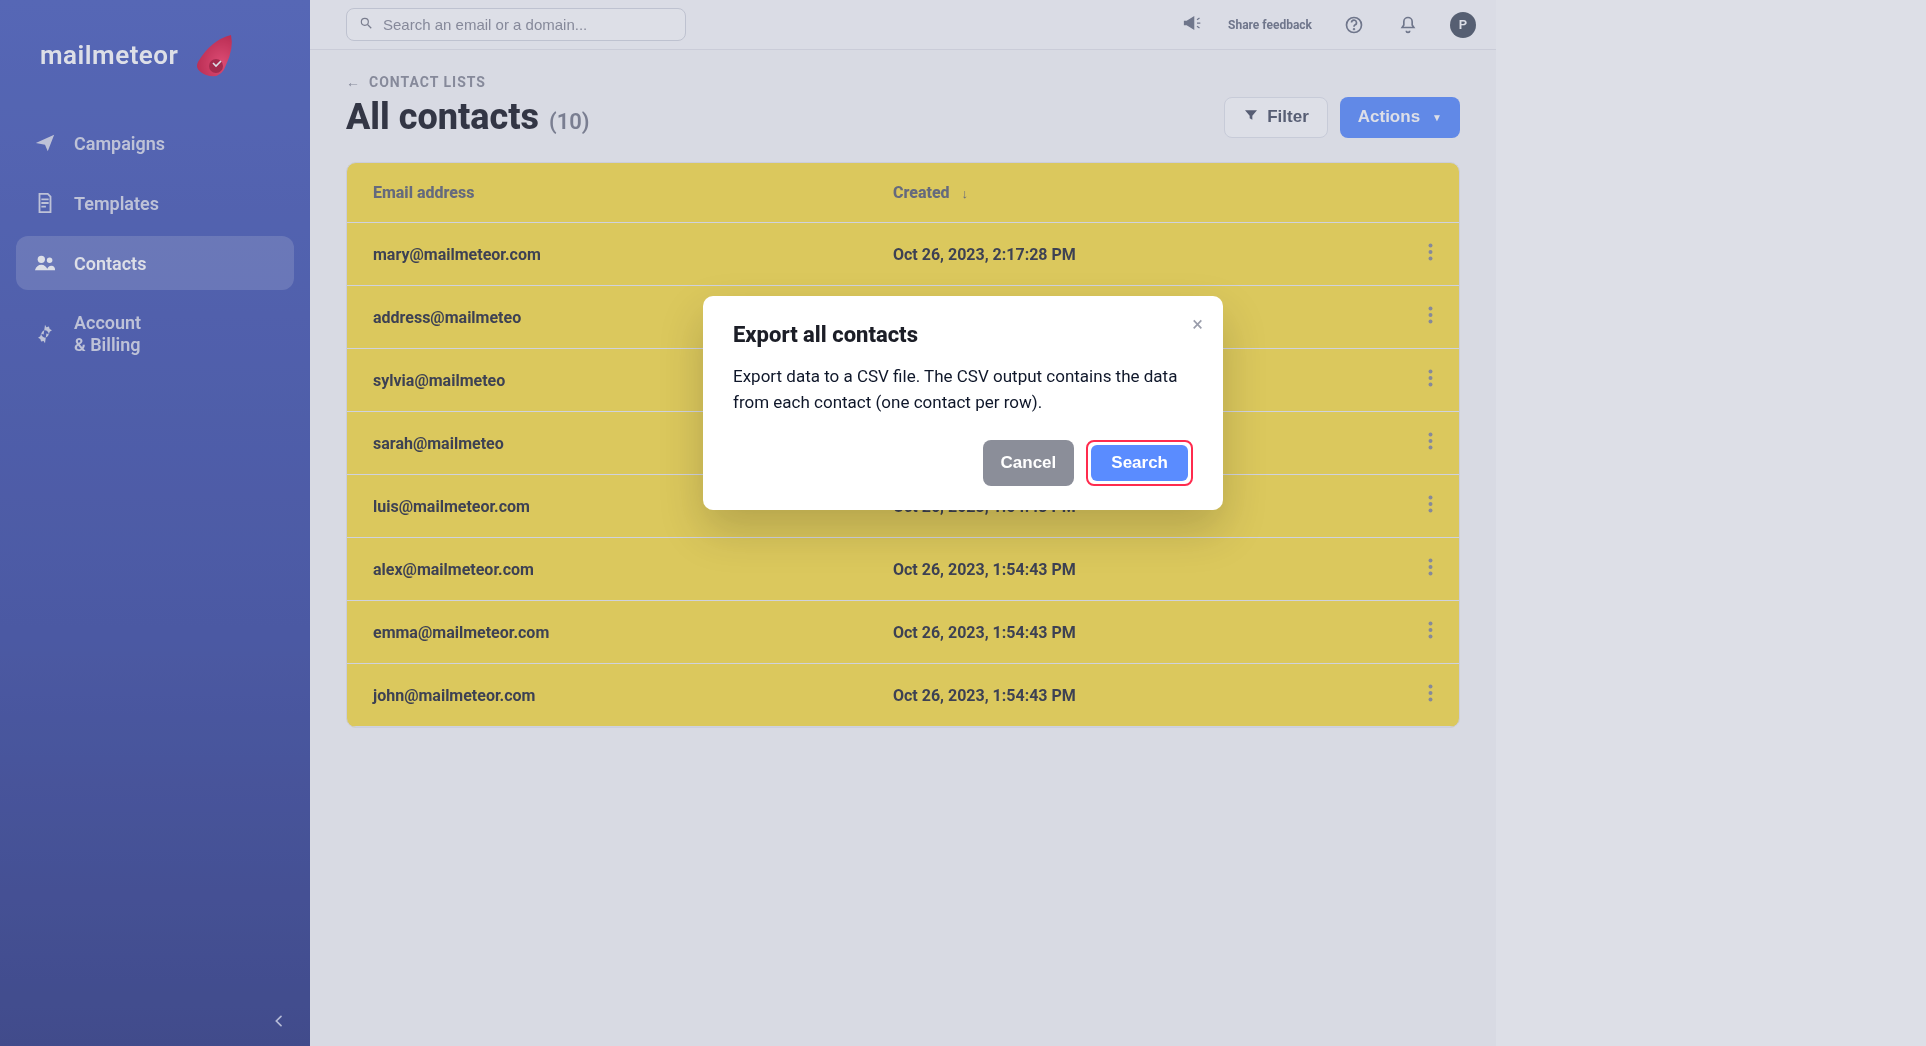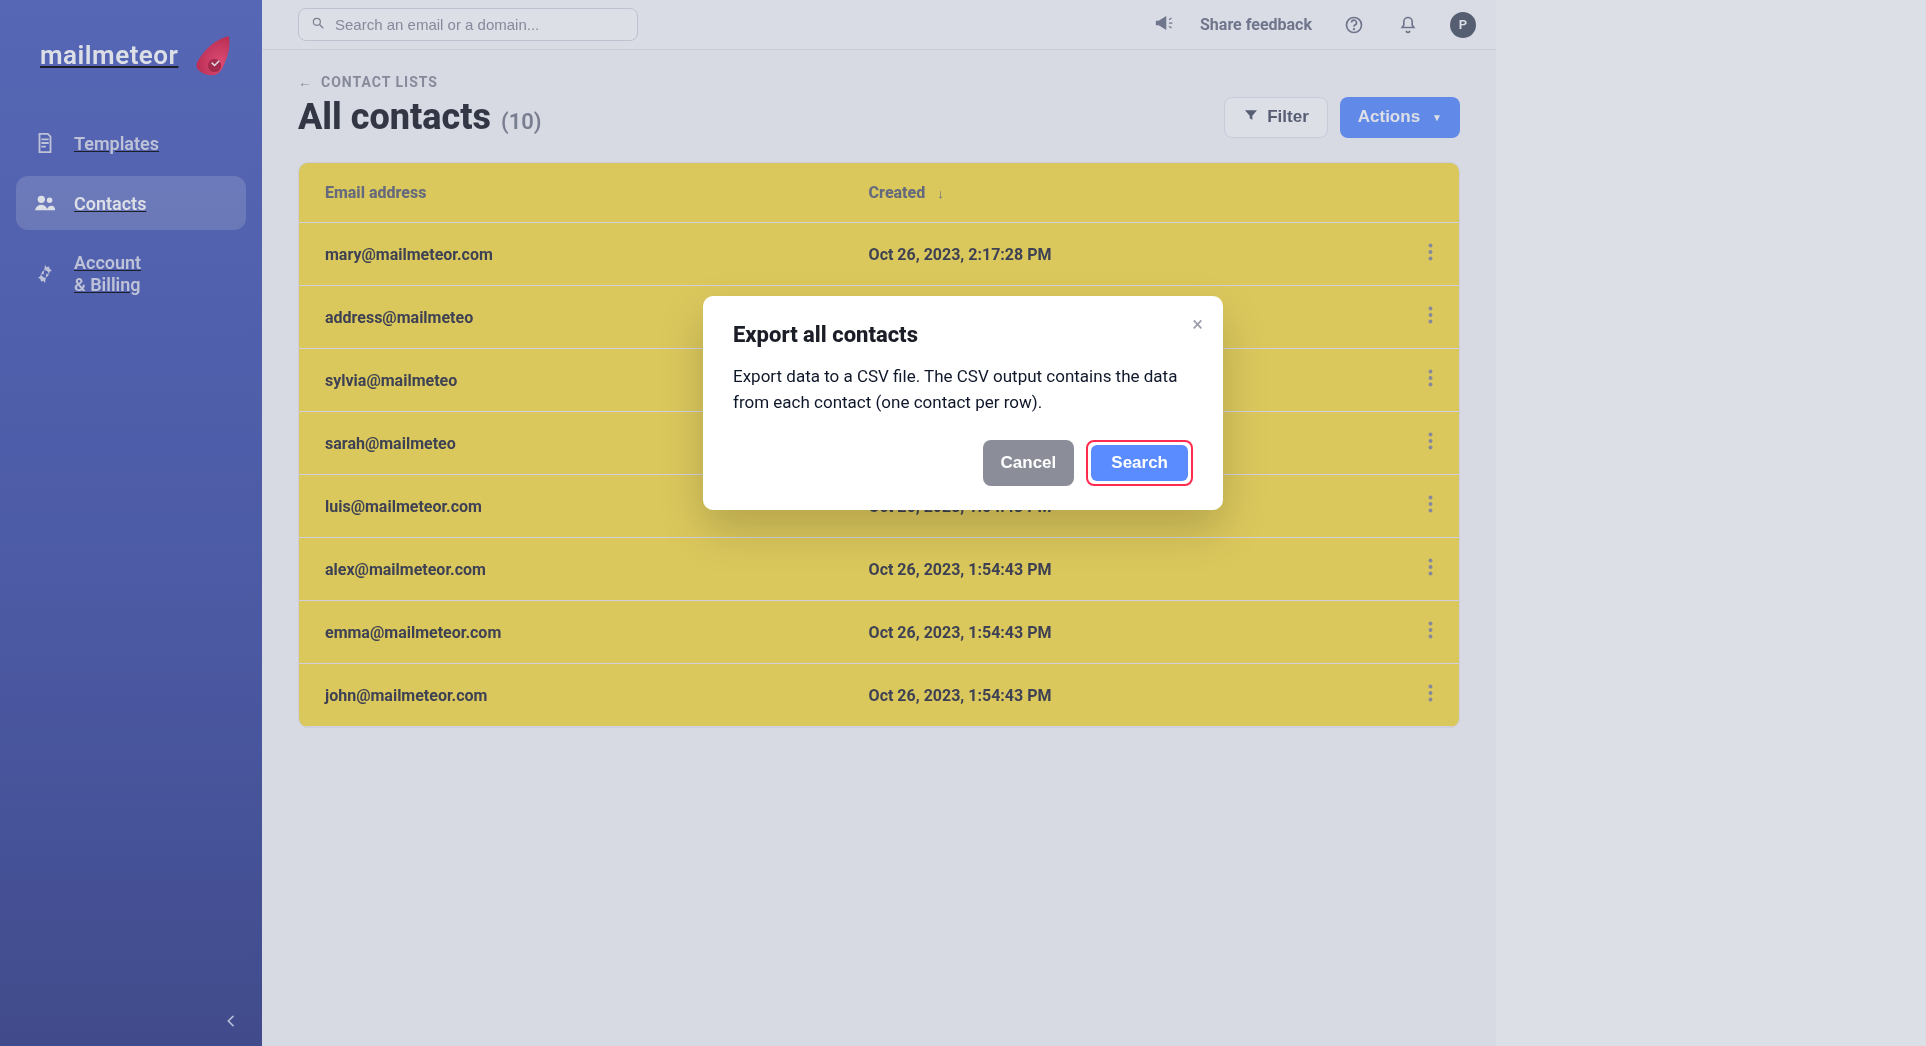--- a/index.html
+++ b/index.html
@@ -1,27 +1,26 @@
 <!DOCTYPE html>
 <html><head>
 <meta charset="utf-8">
 <style>
   * { box-sizing: border-box; margin: 0; padding: 0; }
   html, body { height: 100%; font-family: -apple-system, BlinkMacSystemFont, "Segoe UI", Roboto, Arial, sans-serif; background: #f8f8fa; }
   body { display: flex; overflow: hidden; }
 
   
   .sidebar {
-    width: 262px;
+    width: 310px;
     background: linear-gradient(180deg, #4b5fbd 0%, #3d4da5 60%, #2f3a85 100%);
     display: flex;
     flex-direction: column;
     position: relative;
     flex-shrink: 0;
-    text-decoration: underline;
   }
   .brand {
     display: flex;
     align-items: center;
     padding: 30px 28px 28px 40px;
     gap: 8px;
   }
   .brand-text {
     color: #ffffff;
     font-size: 26px;
@@ -87,21 +86,21 @@
   }
   .search-wrap svg { width:14px; height:14px; fill:#7a7c88; }
   .search-wrap input {
     border:none; outline:none; background:transparent;
     font-size:15px; color:#333; width:100%;
   }
   .search-wrap input::placeholder { color:#8b8d99; }
   .topbar-spacer { flex:1; }
   .share-feedback {
     display:flex; align-items:center; gap:26px;
-    color:#6d7385; font-weight:700; font-size:16px; cursor:pointer;
+    color:#6d7385; font-weight:700; font-size:12px; cursor:pointer;
   }
   .top-icon {
     width:24px; height:24px; display:flex;align-items:center;justify-content:center;
     color:#6d7385; cursor:pointer; margin-left:14px;
   }
   .top-icon svg { width:20px; height:20px; fill:currentColor; stroke:currentColor; }
   .avatar {
     width:26px; height:26px; border-radius:50%;
     background:#4b5563; color:#fff;
     display:flex;align-items:center;justify-content:center;
@@ -201,20 +200,28 @@
           <path d="M45 5 Q25 10 12 32 Q8 40 20 45 Q35 50 40 35 Q48 18 45 5 Z" fill="url(#g1)"></path>
           <circle cx="30" cy="36" r="7" fill="#b40f33"></circle>
           <path d="M27 33 l3 3 l5 -5" stroke="#fff" stroke-width="1.6" fill="none"></path>
         </svg>
     </span>
   </div>
   <nav class="nav">
     <div class="nav-item">
       <span class="icon">
           <svg viewBox="0 0 24 24">
+            <path d="M2 12 L22 3 L15 21 L12 14 Z"></path>
+          </svg>
+        </span>
+      <span>Campaigns</span>
+    </div>
+    <div class="nav-item">
+      <span class="icon">
+          <svg viewBox="0 0 24 24">
             <path d="M6 2 h9 l3 3 v17 H6 Z M8 8 h8 M8 12 h8 M8 16 h5" stroke="currentColor" stroke-width="2" fill="none"></path>
           </svg>
         </span>
       <span>Templates</span>
     </div>
     <div class="nav-item active">
       <span class="icon">
           <svg viewBox="0 0 24 24">
             <circle cx="8" cy="8" r="4"></circle>
             <circle cx="17" cy="9" r="3"></circle>

